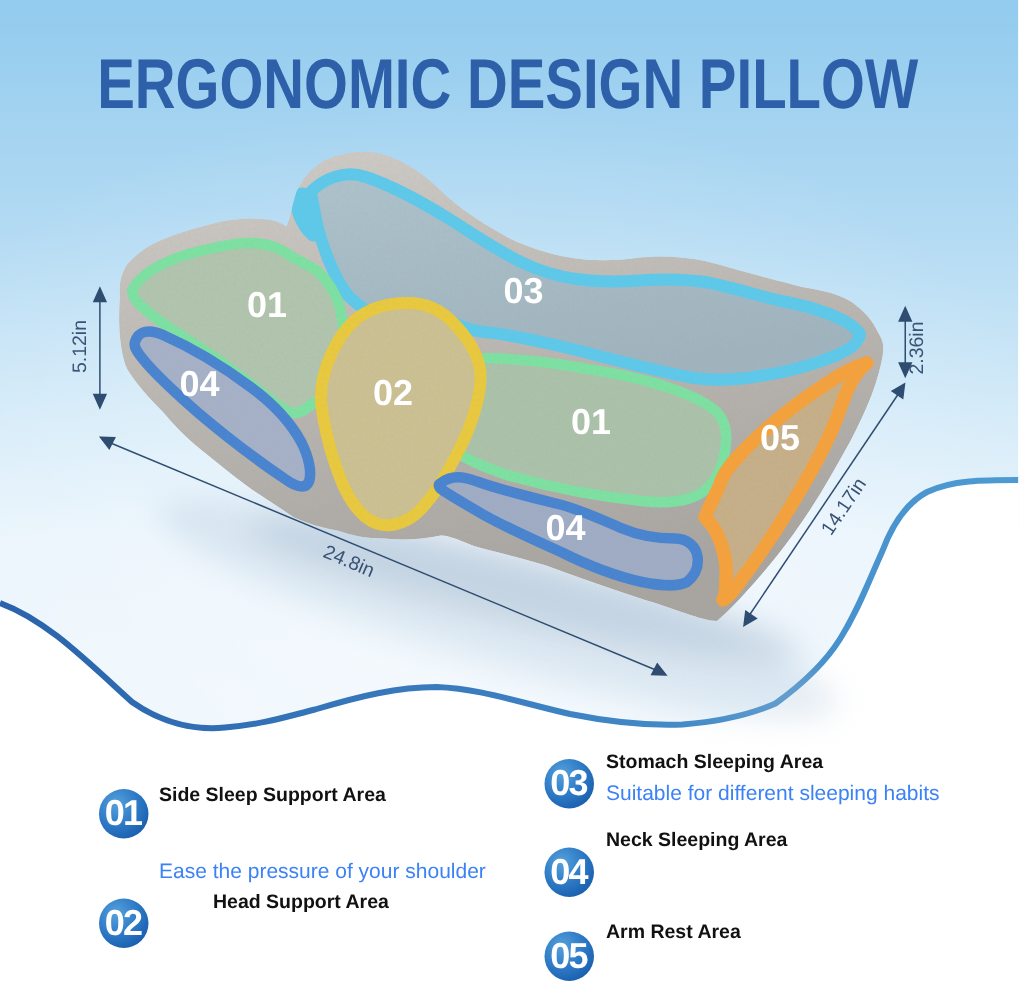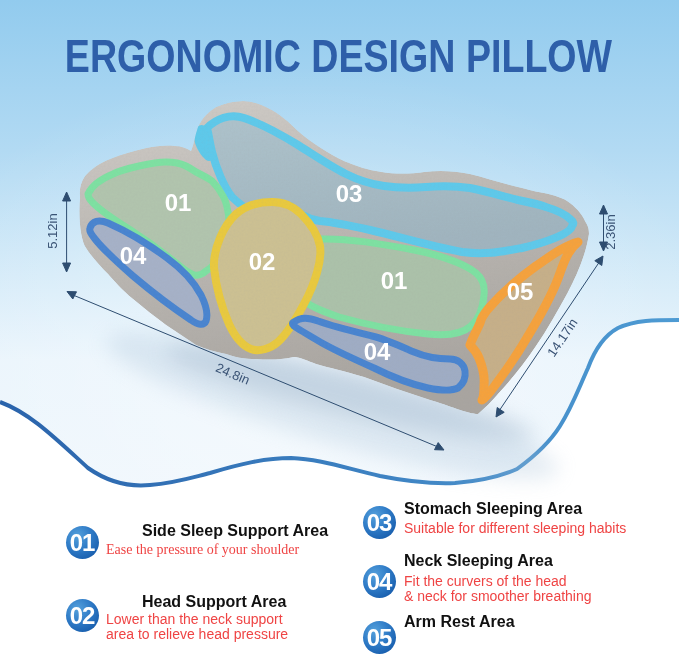--- a/index.html
+++ b/index.html
@@ -4,22 +4,22 @@
 <style>
   html,body{margin:0;padding:0;}
   body{width:679px;height:655px;overflow:hidden;font-family:"Liberation Sans",sans-serif;}
   #stage{position:relative;width:679px;height:655px;background:#fff;}
   #title{position:absolute;left:0;top:32px;width:679px;text-align:center;
          font-weight:bold;font-size:47px;line-height:47px;color:#2e5fa9;
          transform:translateX(-3px) scaleX(0.8);transform-origin:339px 0;white-space:nowrap;}
   .circ{position:absolute;width:33px;height:33px;border-radius:50%;
         background:radial-gradient(circle at 35% 30%, #55a1dc 0%, #2e7ac6 45%, #1a60af 78%, #124f9b 100%);
         color:#fff;font-weight:bold;font-size:24px;letter-spacing:-1.2px;text-align:center;line-height:33px;text-indent:-1px;}
-  .ft{position:absolute;font-weight:bold;font-size:16px;color:#111;white-space:nowrap;line-height:1;}
-  .fs{position:absolute;font-size:14px;color:#ef4444;white-space:nowrap;line-height:15px;}
+  .ft{position:absolute;font-weight:bold;font-size:13px;color:#111;white-space:nowrap;line-height:1;}
+  .fs{position:absolute;font-size:14px;color:#3b82f6;white-space:nowrap;line-height:15px;}
 </style>
 </head>
 <body>
 <div id="stage">
 <svg width="679" height="655" viewBox="0 0 679 655">
   <defs>
     <linearGradient id="bg" x1="0" y1="0" x2="0" y2="1">
       <stop offset="0" stop-color="#92cbee"></stop>
       <stop offset="0.3" stop-color="#b2daf3"></stop>
       <stop offset="0.55" stop-color="#d3eaf8"></stop>
@@ -304,31 +304,29 @@
     <text x="231" y="378" transform="rotate(23 231 378)" text-anchor="middle">24.8in</text>
     <text x="566" y="340" transform="rotate(-56 566 340)" text-anchor="middle">14.17in</text>
     <text x="615" y="232" transform="rotate(-90 615 232)" text-anchor="middle">2.36in</text>
   </g>
 </svg>
 
 <div id="title">ERGONOMIC DESIGN PILLOW</div>
 
 
 <div class="circ" style="left:66px;top:526px;">01</div>
-<div class="ft" style="left:106px;top:523px;margin-left:36px;">Side Sleep Support Area</div>
-<div class="fs" style="left:106px;top:542px;font-family:Liberation Serif, serif;">Ease the pressure of your shoulder</div>
+<div class="ft" style="left:106px;top:523px;">Side Sleep Support Area</div>
+<div class="fs" style="left:106px;top:573px;">Ease the pressure of your shoulder</div>
 
 <div class="circ" style="left:66px;top:599px;">02</div>
 <div class="ft" style="left:106px;top:594px;margin-left:36px;">Head Support Area</div>
-<div class="fs" style="left:106px;top:612px;">Lower than the neck support<br>area to relieve head pressure</div>
 
 <div class="circ" style="left:363px;top:506px;">03</div>
 <div class="ft" style="left:404px;top:501px;">Stomach Sleeping Area</div>
 <div class="fs" style="left:404px;top:521px;">Suitable for different sleeping habits</div>
 
 <div class="circ" style="left:363px;top:565px;">04</div>
 <div class="ft" style="left:404px;top:553px;">Neck Sleeping Area</div>
-<div class="fs" style="left:404px;top:574px;">Fit the curvers of the head<br>&amp; neck for smoother breathing</div>
 
 <div class="circ" style="left:363px;top:621px;">05</div>
 <div class="ft" style="left:404px;top:614px;">Arm Rest Area</div>
 
 </div>
 
 </body></html>

